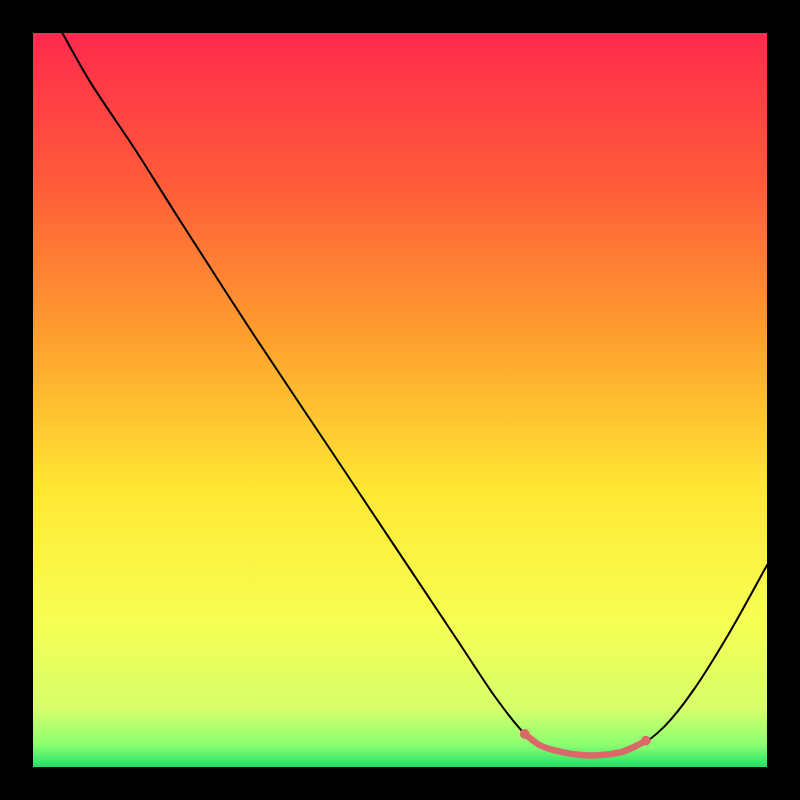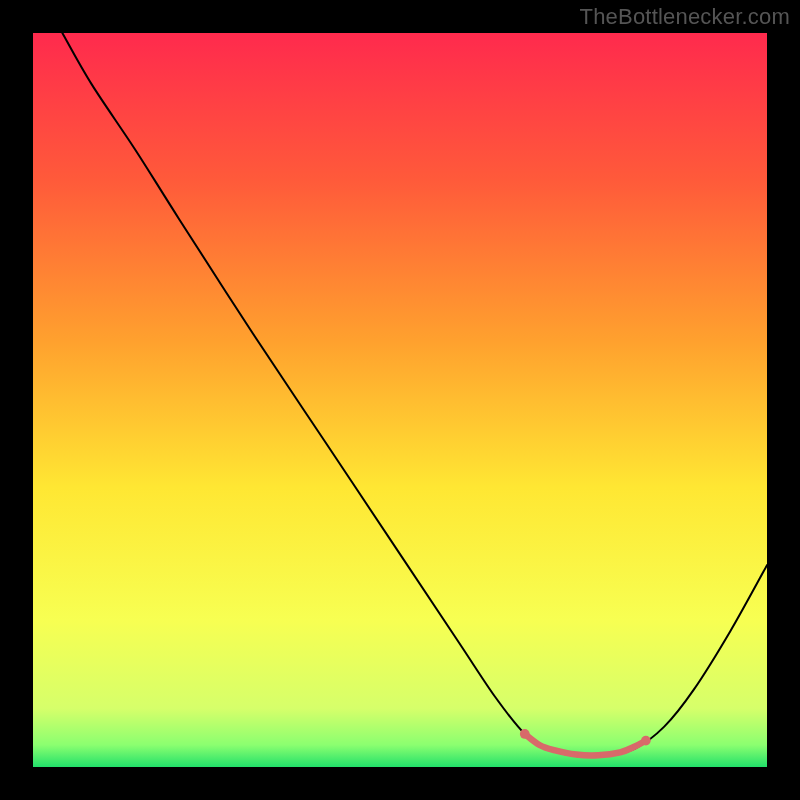--- a/index.html
+++ b/index.html
@@ -37,21 +37,20 @@
   }
   svg {
     display: block;
   }
 </style>
 </head>
 <body>
 
 <div class="frame">
 
-  <div class="attribution">TheBottlenecker.com</div>
 
   <div class="plot">
     <svg id="chart-svg" width="734" height="734" viewBox="0 0 734 734">
       <defs>
         <linearGradient id="bg-grad" x1="0" y1="0" x2="0" y2="1">
             <stop offset="0%" stop-color="#ff2a4d"></stop>
             <stop offset="20%" stop-color="#ff5a3a"></stop>
             <stop offset="42%" stop-color="#ffa12e"></stop>
             <stop offset="62%" stop-color="#ffe733"></stop>
             <stop offset="80%" stop-color="#f7ff52"></stop>

